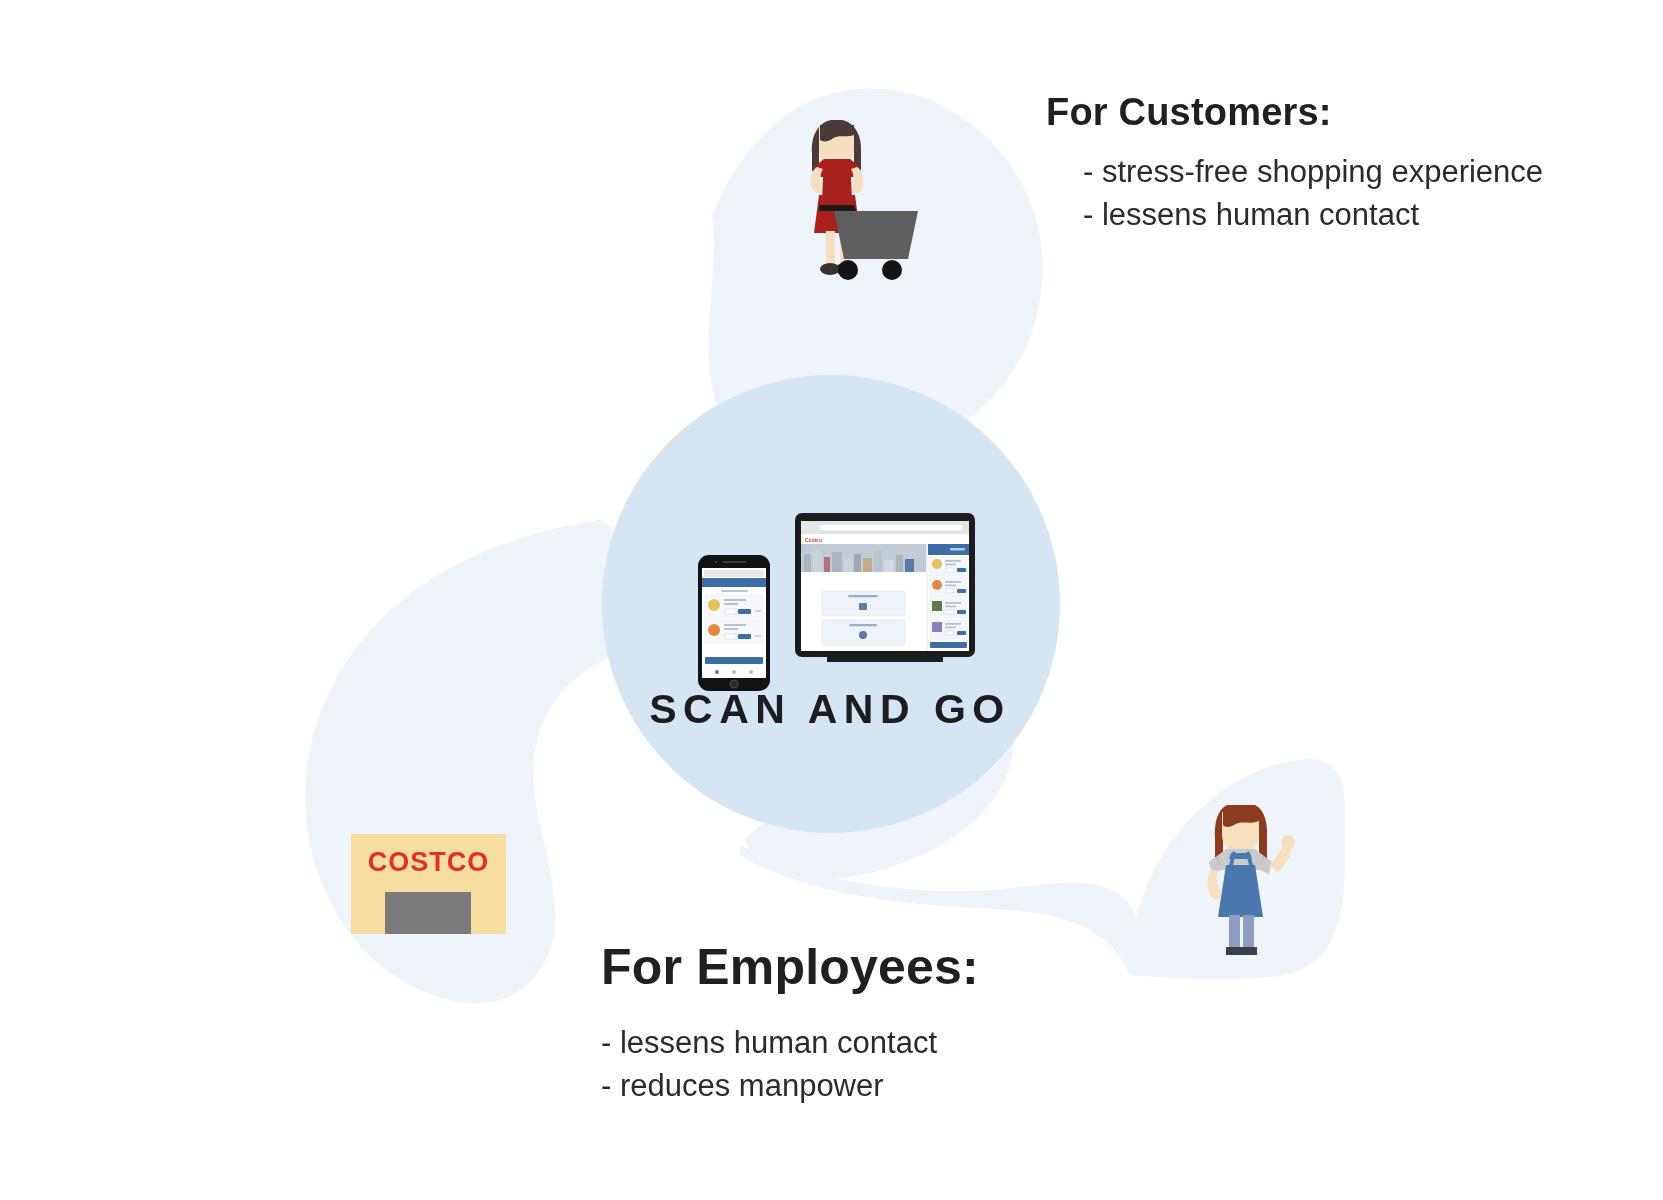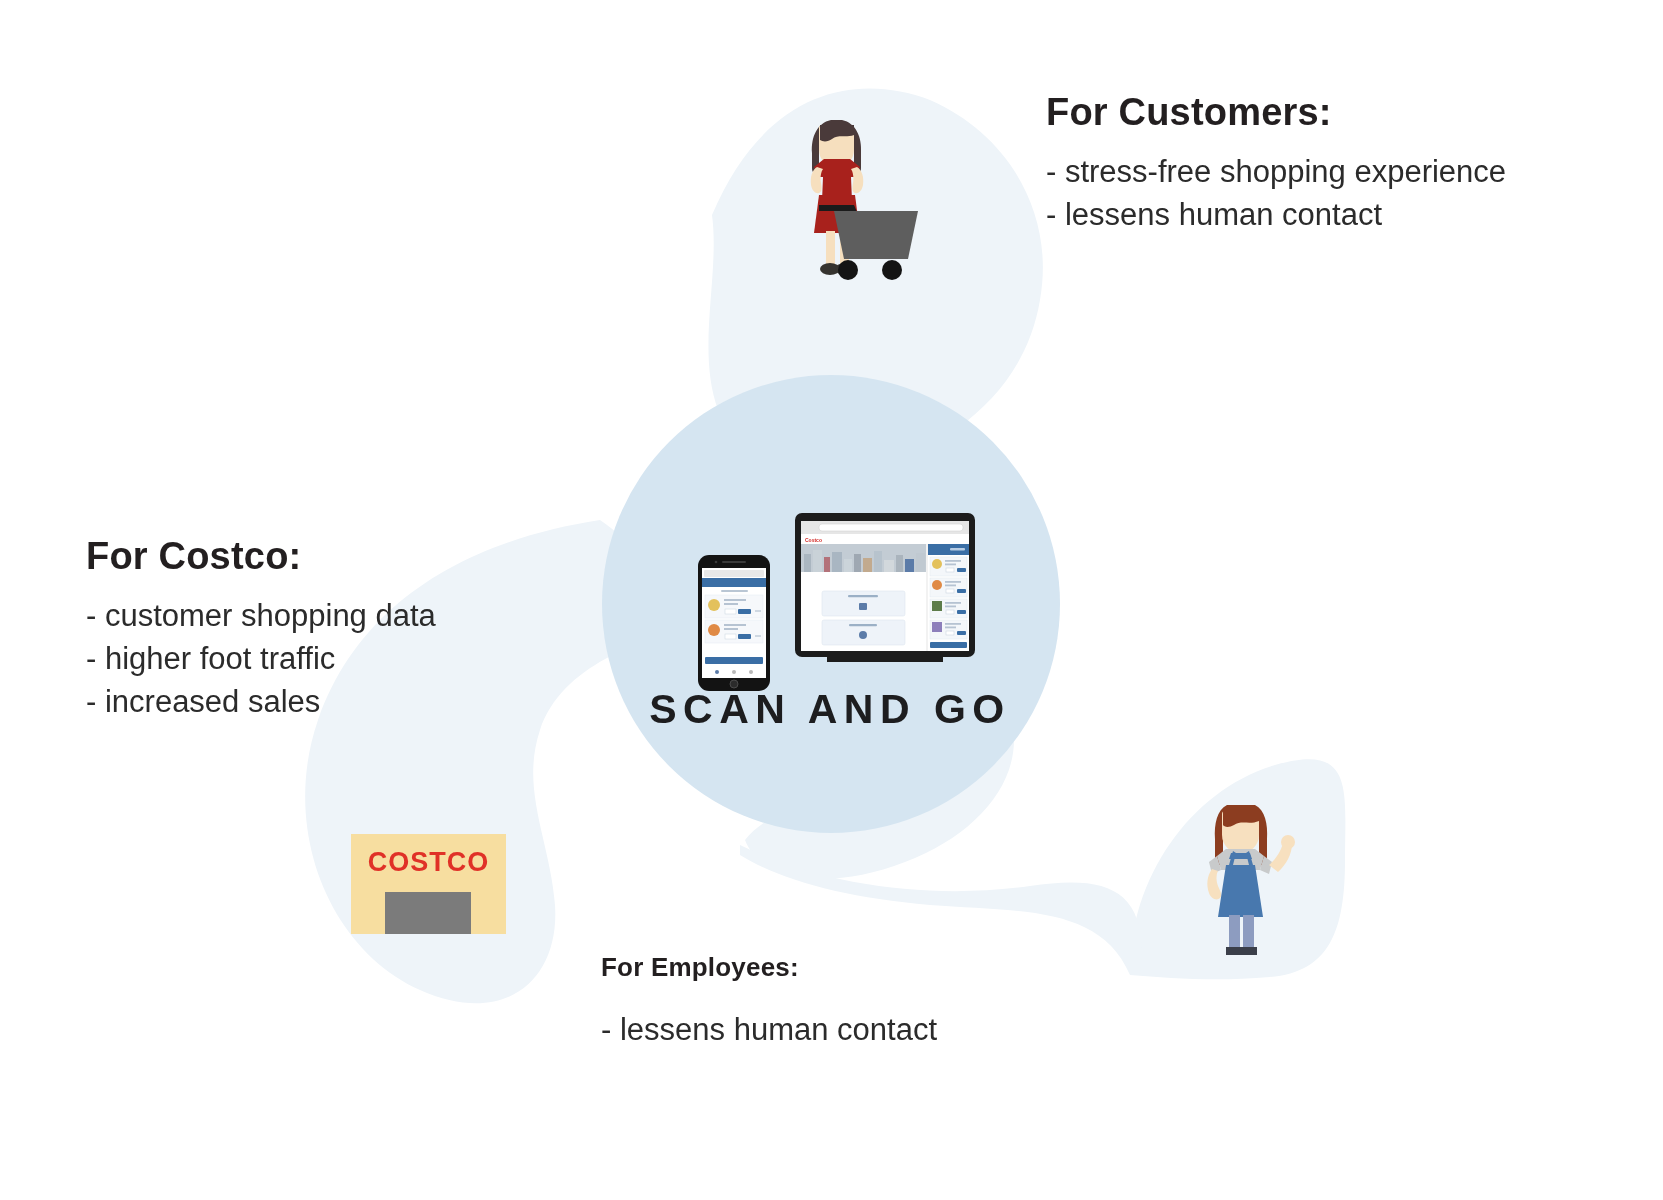--- a/index.html
+++ b/index.html
@@ -22,28 +22,28 @@
     letter-spacing:0.2px;
     white-space:nowrap;
   }
   .txt-item{
     color:#2b2b2b;
     white-space:nowrap;
   }
 
   #customers-block{left:1046px;top:90px;}
   #customers-block .txt-head{font-size:38px;line-height:44px;margin-bottom:16px;}
-  #customers-block .txt-item{font-size:31px;line-height:43px;}
+  #customers-block .txt-item{font-size:31px;line-height:43px;margin-left:37px;}
 
   #costco-block{left:86px;top:534px;}
   #costco-block .txt-head{font-size:38px;line-height:44px;margin-bottom:16px;}
   #costco-block .txt-item{font-size:31px;line-height:43px;}
 
   #employees-block{left:601px;top:945px;}
-  #employees-block .txt-head{font-size:26px;line-height:44px;margin-bottom:19px;}
+  #employees-block .txt-head{font-size:50px;line-height:44px;margin-bottom:32px;}
   #employees-block .txt-item{font-size:31px;line-height:43px;}
 
   
   #scan-and-go-label{
     position:absolute;
     left:600px;top:686px;
     width:460px;
     text-align:center;
     font-size:41px;
     font-weight:bold;
@@ -310,25 +310,20 @@
     <path d="M33,160 h16 v8 h-16 z" fill="#3b3f4a"></path>
     <path d="M48,160 h16 v8 h-16 z" fill="#3b3f4a"></path>
   </svg>
 
   <div class="txt-block" id="customers-block">
     <div class="txt-head">For Customers:</div>
     <div class="txt-item">- stress-free shopping experience</div>
     <div class="txt-item">- lessens human contact</div>
   </div>
 
-  <div class="txt-block" id="costco-block">
-    <div class="txt-head">For Costco:</div>
-    <div class="txt-item">- customer shopping data</div>
-    <div class="txt-item">- higher foot traffic</div>
-    <div class="txt-item">- increased sales</div>
-  </div>
 
   <div class="txt-block" id="employees-block">
     <div class="txt-head">For Employees:</div>
     <div class="txt-item">- lessens human contact</div>
+    <div class="txt-item">- reduces manpower</div>
   </div>
 
 </div>
 
 </body></html>

